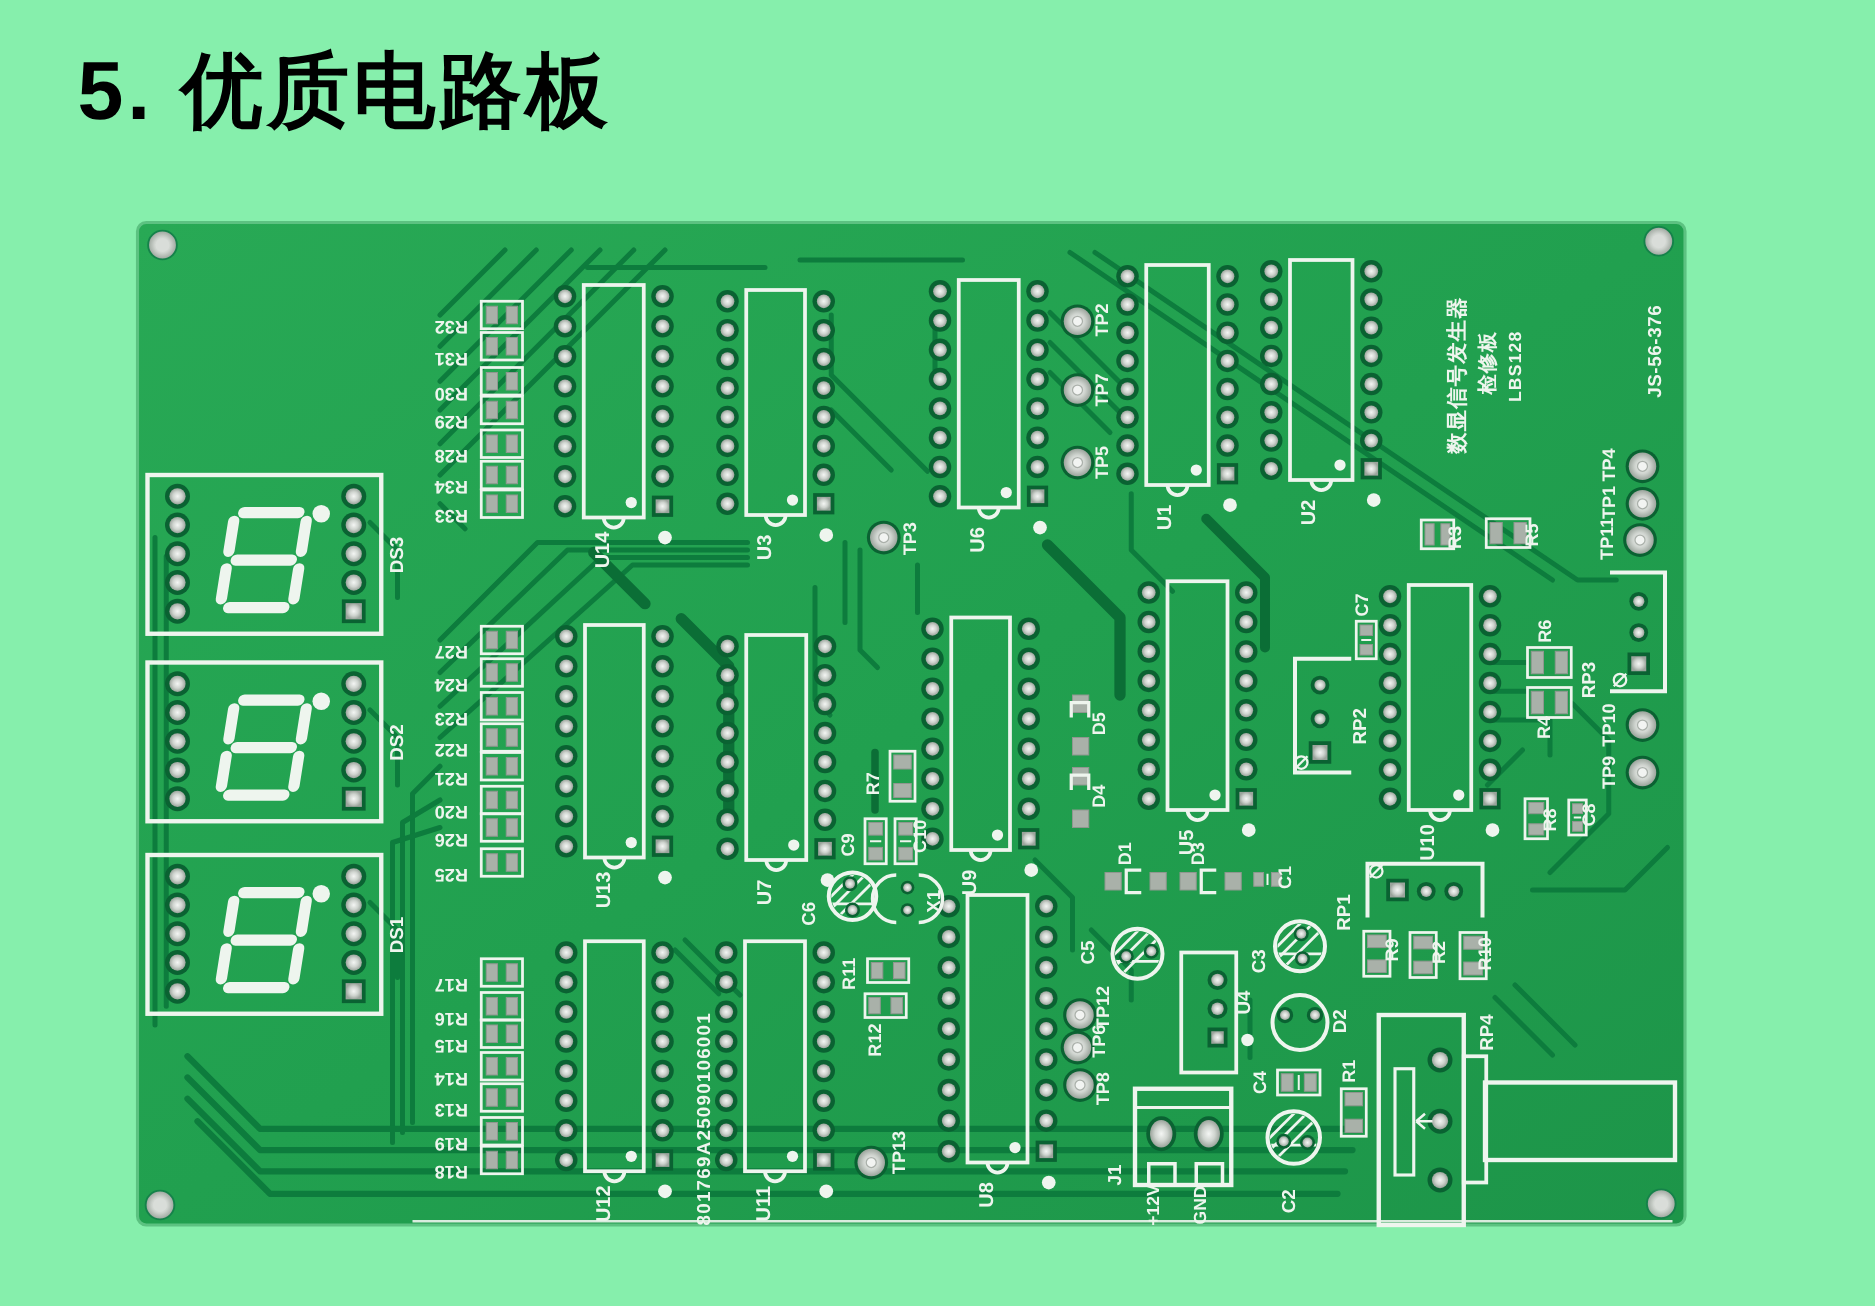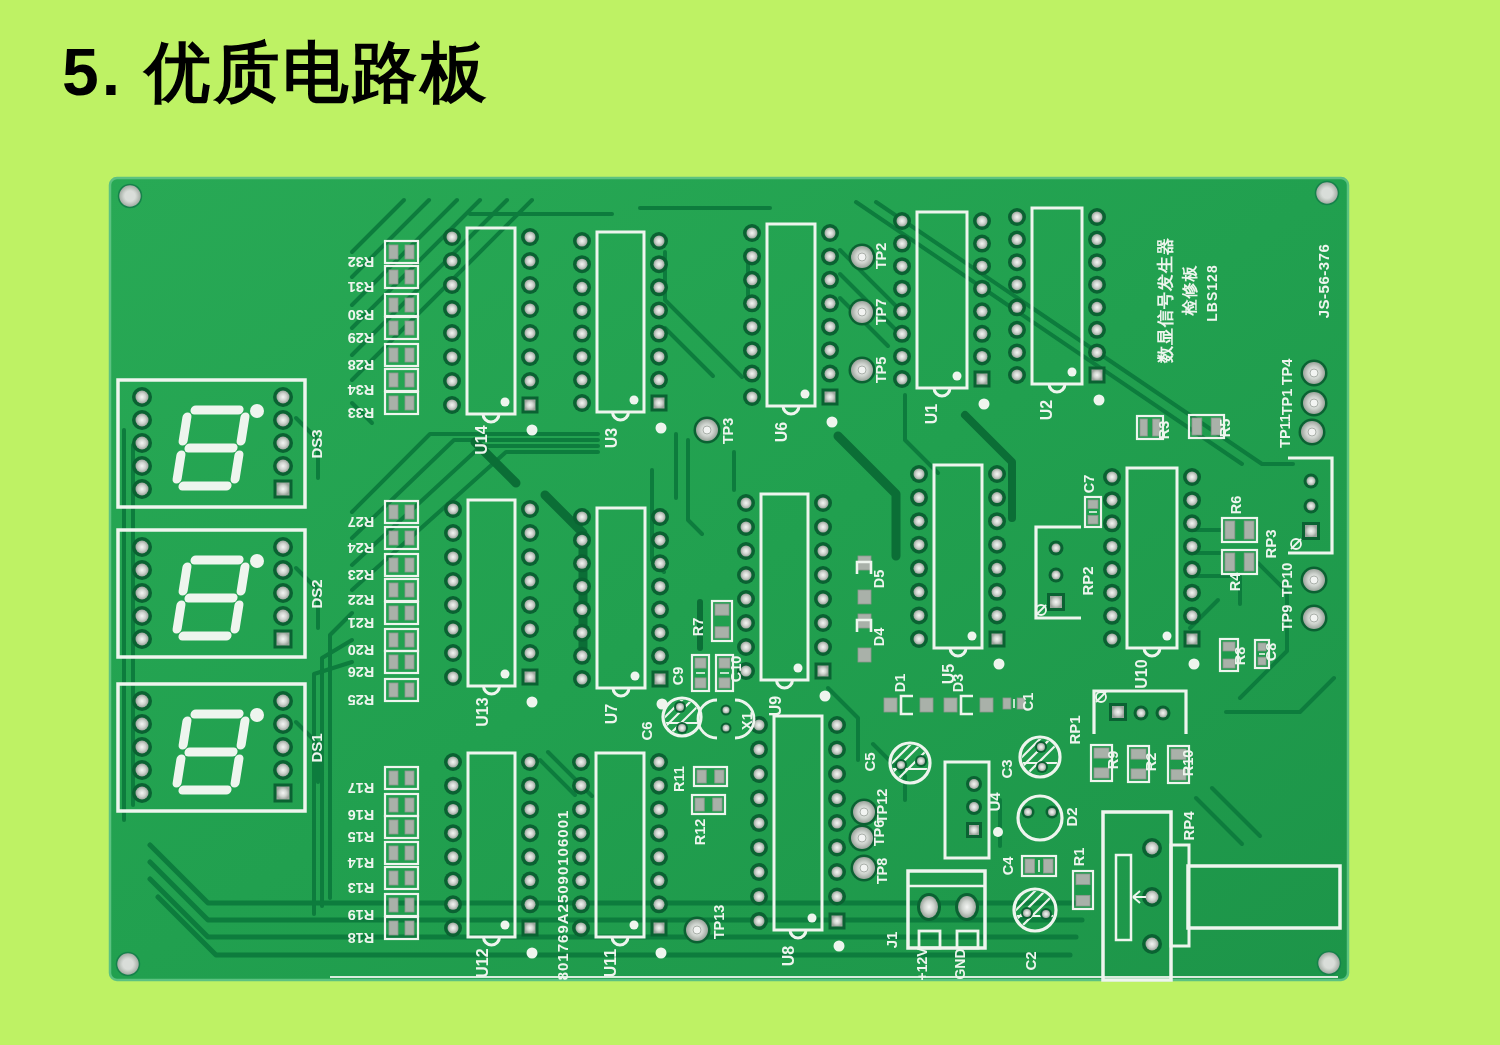--- a/index.html
+++ b/index.html
@@ -1,16 +1,16 @@
 <!DOCTYPE html>
 <html><head>
 <meta charset="utf-8">
 <style>
   html,body{margin:0;padding:0;background:#ffffff;}
-  .page{position:relative;width:1500px;height:1045px;background:#bef264;overflow:hidden;
+  .page{position:relative;width:1500px;height:1045px;background:#86efac;overflow:hidden;
         font-family:"Liberation Sans",sans-serif;}
   .page-title{position:absolute;left:62px;top:28px;font-size:66px;font-weight:600;color:#000;
               letter-spacing:3px;white-space:nowrap;font-family:"Liberation Sans",sans-serif;}
   svg{position:absolute;left:0;top:0;}
   .silk{fill:#eef5ee;font-family:"Liberation Sans",sans-serif;font-weight:700;}
 </style>
 </head>
 <body>
 
 <div class="page">

